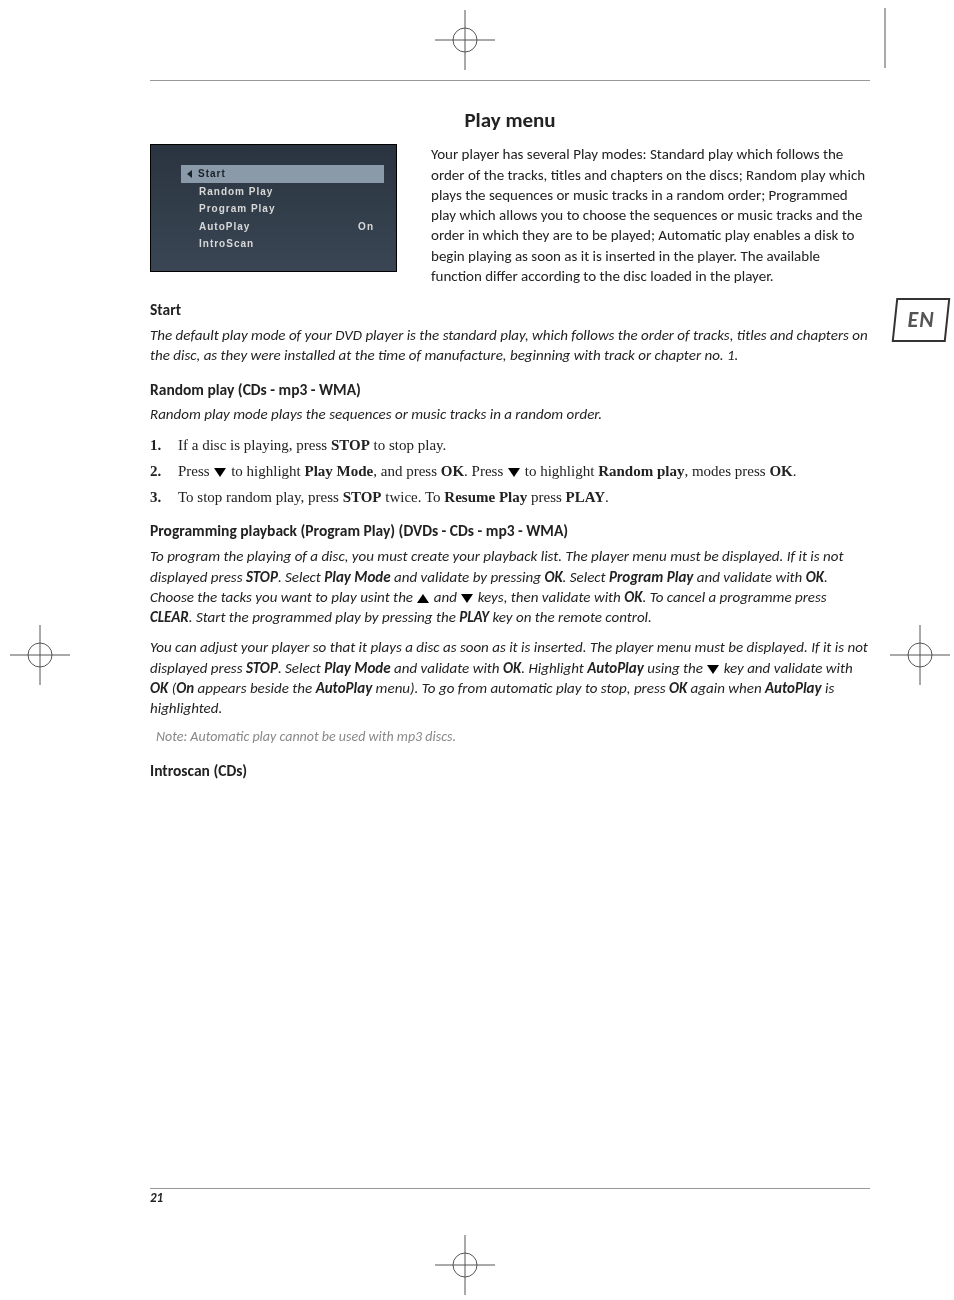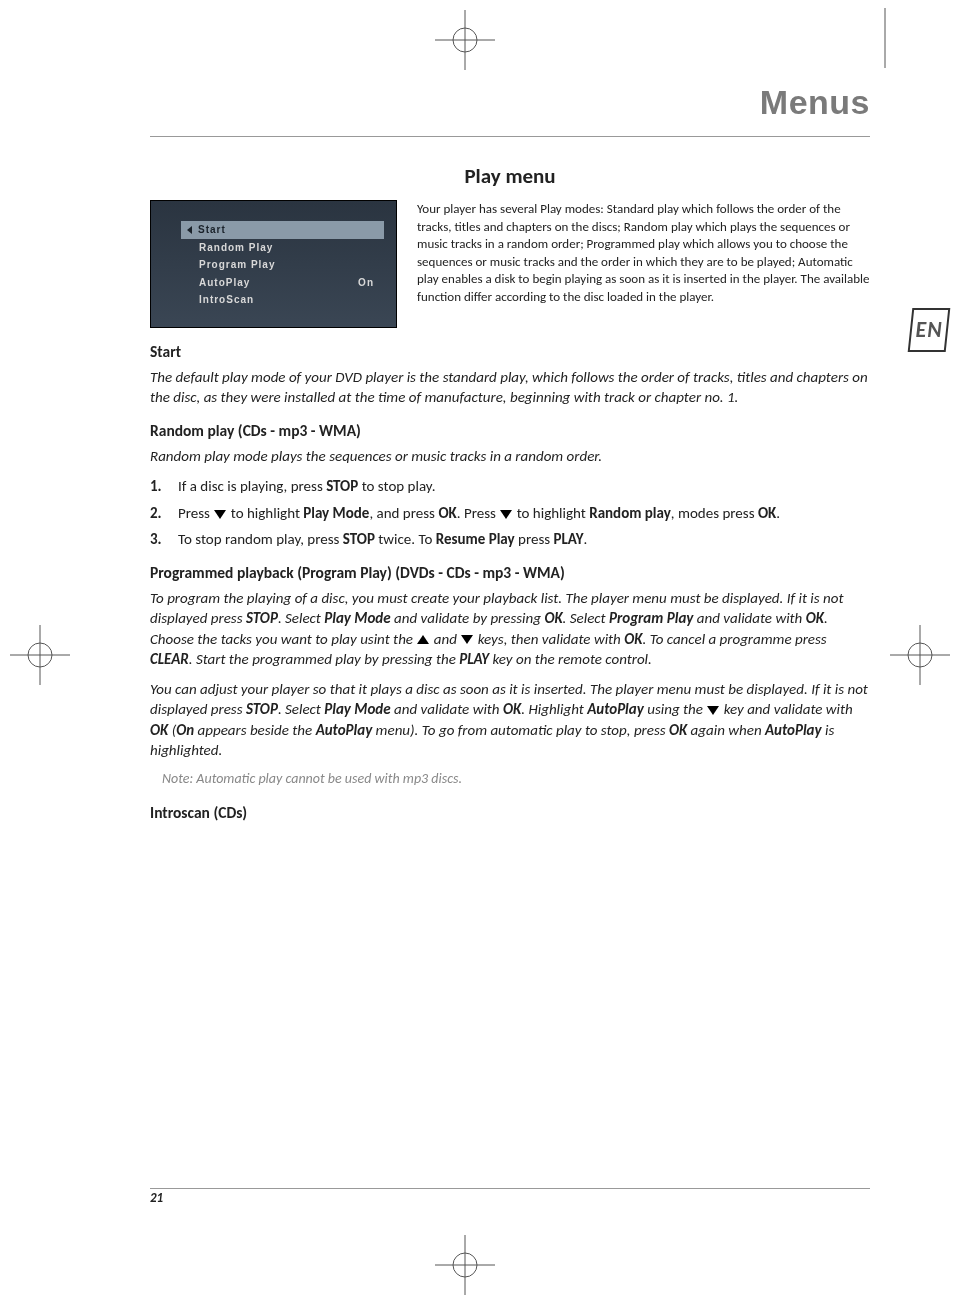--- a/index.html
+++ b/index.html
@@ -79,49 +79,50 @@
   }
   .menu-row .arrow-left {
     width: 0; height: 0;
     border-top: 4px solid transparent;
     border-bottom: 4px solid transparent;
     border-right: 5px solid #1a222a;
     margin-right: 6px;
   }
   .menu-row .label { flex: 1; }
   .menu-row .val { margin-right: 4px; }
-  .intro-text { flex: 1; font-size: 13px; }
+  .intro-text { flex: 1; font-size: 15px; margin-left: 14px; }
   .subhead {
     font-weight: 800;
     margin: 14px 0 4px 0;
     font-size: 15.5px;
   }
   p { margin: 4px 0 10px 0; font-style: italic; }
   ol.steps {
     list-style: none;
     padding: 0;
     margin: 6px 0 10px 0;
     counter-reset: step;
+    font-family: Liberation Serif, serif;
   }
   ol.steps > li {
     position: relative;
     padding-left: 28px;
     margin-bottom: 6px;
   }
   ol.steps > li::before {
     counter-increment: step;
     content: counter(step) ".";
     position: absolute;
     left: 0;
     font-weight: 800;
   }
   .note {
     font-style: italic;
     color: #888;
-    margin-left: 12px;
+    margin-left: 6px;
     font-size: 14px;
   }
   .tri-down, .tri-up {
     display: inline-block;
     width: 0; height: 0;
     vertical-align: middle;
     margin: 0 1px;
   }
   .tri-down {
     border-left: 6px solid transparent;
@@ -129,22 +130,22 @@
     border-top: 9px solid #000;
   }
   .tri-up {
     border-left: 6px solid transparent;
     border-right: 6px solid transparent;
     border-bottom: 9px solid #000;
   }
   .lang-tab {
     position: absolute;
     right: 6px;
-    top: 308px;
-    width: 38px;
+    top: 298px;
+    width: 54px;
     height: 44px;
   }
   .lang-tab-box {
     position: absolute;
     inset: 0;
     border: 2px solid #333;
     transform: skewX(-6deg);
     background: #fff;
   }
   .lang-tab-text {
@@ -199,21 +200,20 @@
   <line x1="15" y1="0" x2="15" y2="60"></line>
 </svg>
 
 <div class="lang-tab">
   <div class="lang-tab-box"></div>
   <div class="lang-tab-text">EN</div>
 </div>
 
 <div class="content-frame">
 
-  <h1 class="chapter-title">Menus</h1>
   <hr class="rule">
 
   <h2 class="section-title">Play menu</h2>
 
   <div class="intro-row">
     <div class="menu-screenshot">
       <div class="menu-scr-inner">
         <div class="menu-row sel">
           <span class="arrow-left"></span>
           <span class="label">Start</span>
@@ -246,21 +246,21 @@
       <span>If a disc is playing, press </span><b>STOP</b><span> to stop play.</span>
     </li>
     <li>
       <span>Press </span><span class="tri-down"></span><span> to highlight </span><b>Play Mode</b><span>, and press </span><b>OK</b><span>. Press </span><span class="tri-down"></span><span> to highlight </span><b>Random play</b><span>, modes press </span><b>OK</b><span>.</span>
     </li>
     <li>
       <span>To stop random play, press </span><b>STOP</b><span> twice. To </span><b>Resume Play</b><span> press </span><b>PLAY</b><span>.</span>
     </li>
   </ol>
 
-  <div class="subhead">Programmed playback (Program Play) (DVDs - CDs - mp3 - WMA)</div>
+  <div class="subhead">Programming playback (Program Play) (DVDs - CDs - mp3 - WMA)</div>
   <p>
     <span>To program the playing of a disc, you must create your playback list. The player menu must be displayed. If it is not displayed press </span><b>STOP</b><span>. Select </span><b>Play Mode</b><span> and validate by pressing </span><b>OK</b><span>. Select </span><b>Program Play</b><span> and validate with </span><b>OK</b><span>. Choose the tacks you want to play usint the </span><span class="tri-up"></span><span> and </span><span class="tri-down"></span><span> keys, then validate with </span><b>OK</b><span>. To cancel a programme press </span><b>CLEAR</b><span>. Start the programmed play by pressing the </span><b>PLAY</b><span> key on the remote control.</span>
   </p>
 
   <p>
     <span>You can adjust your player so that it plays a disc as soon as it is inserted. The player menu must be displayed. If it is not displayed press </span><b>STOP</b><span>. Select </span><b>Play Mode</b><span> and validate with </span><b>OK</b><span>. Highlight </span><b>AutoPlay</b><span> using the </span><span class="tri-down"></span><span> key and validate with </span><b>OK</b><span> (</span><b>On</b><span> appears beside the </span><b>AutoPlay</b><span> menu). To go from automatic play to stop, press </span><b>OK</b><span> again when </span><b>AutoPlay</b><span> is highlighted.</span>
   </p>
   <p class="note">Note: Automatic play cannot be used with mp3 discs.</p>
 
   <div class="subhead">Introscan (CDs)</div>

